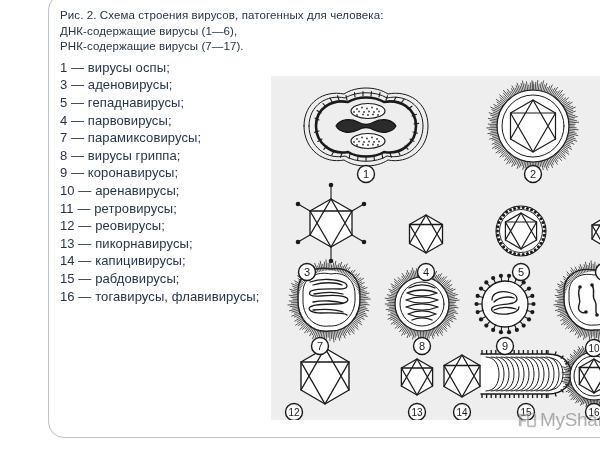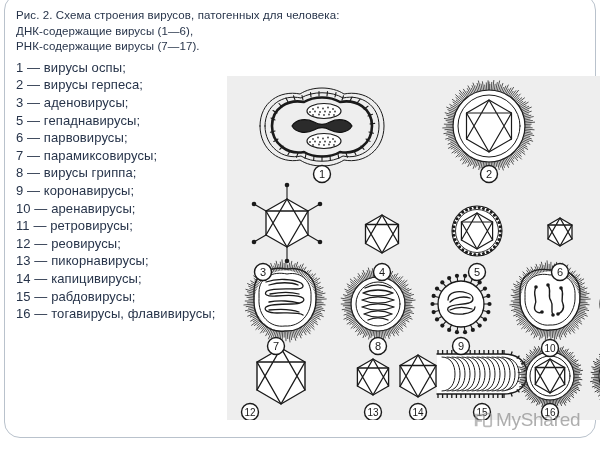--- a/index.html
+++ b/index.html
@@ -13,20 +13,21 @@
     overflow: hidden;
     font-family: "Liberation Sans", sans-serif;
   }
 
   #slide {
     position: relative;
     width: 556px;
     height: 450px;
     background: #ffffff;
     box-sizing: border-box;
+    margin-left: 44px;
   }
 
   
   #card-frame {
     position: absolute;
     left: 4px;
     top: -6px;
     width: 592px;
     height: 444px;
     border: 1px solid #b9c2cc;
@@ -107,24 +108,23 @@
 <div id="slide">
 
   <div id="card-frame"></div>
 
   <div id="legend">
     <div class="cap-line">Рис. 2. Схема строения вирусов, патогенных для человека:</div>
     <div class="cap-line">ДНК-содержащие вирусы (1—6),</div>
     <div class="cap-line">РНК-содержащие вирусы (7—17).</div>
     <div style="height:4px"></div>
     <div class="legend-item">1 — вирусы оспы;</div>
-    <div class="legend-item">2 — вирусы герпеса;</div>
     <div class="legend-item">3 — аденовирусы;</div>
     <div class="legend-item">5 — гепаднавирусы;</div>
-    <div class="legend-item">6 — парвовирусы;</div>
+    <div class="legend-item">4 — парвовирусы;</div>
     <div class="legend-item">7 — парамиксовирусы;</div>
     <div class="legend-item">8 — вирусы гриппа;</div>
     <div class="legend-item">9 — коронавирусы;</div>
     <div class="legend-item">10 — аренавирусы;</div>
     <div class="legend-item">11 — ретровирусы;</div>
     <div class="legend-item">12 — реовирусы;</div>
     <div class="legend-item">13 — пикорнавирусы;</div>
     <div class="legend-item">14 — капицивирусы;</div>
     <div class="legend-item">15 — рабдовирусы;</div>
     <div class="legend-item">16 — тогавирусы, флавивирусы;</div>

